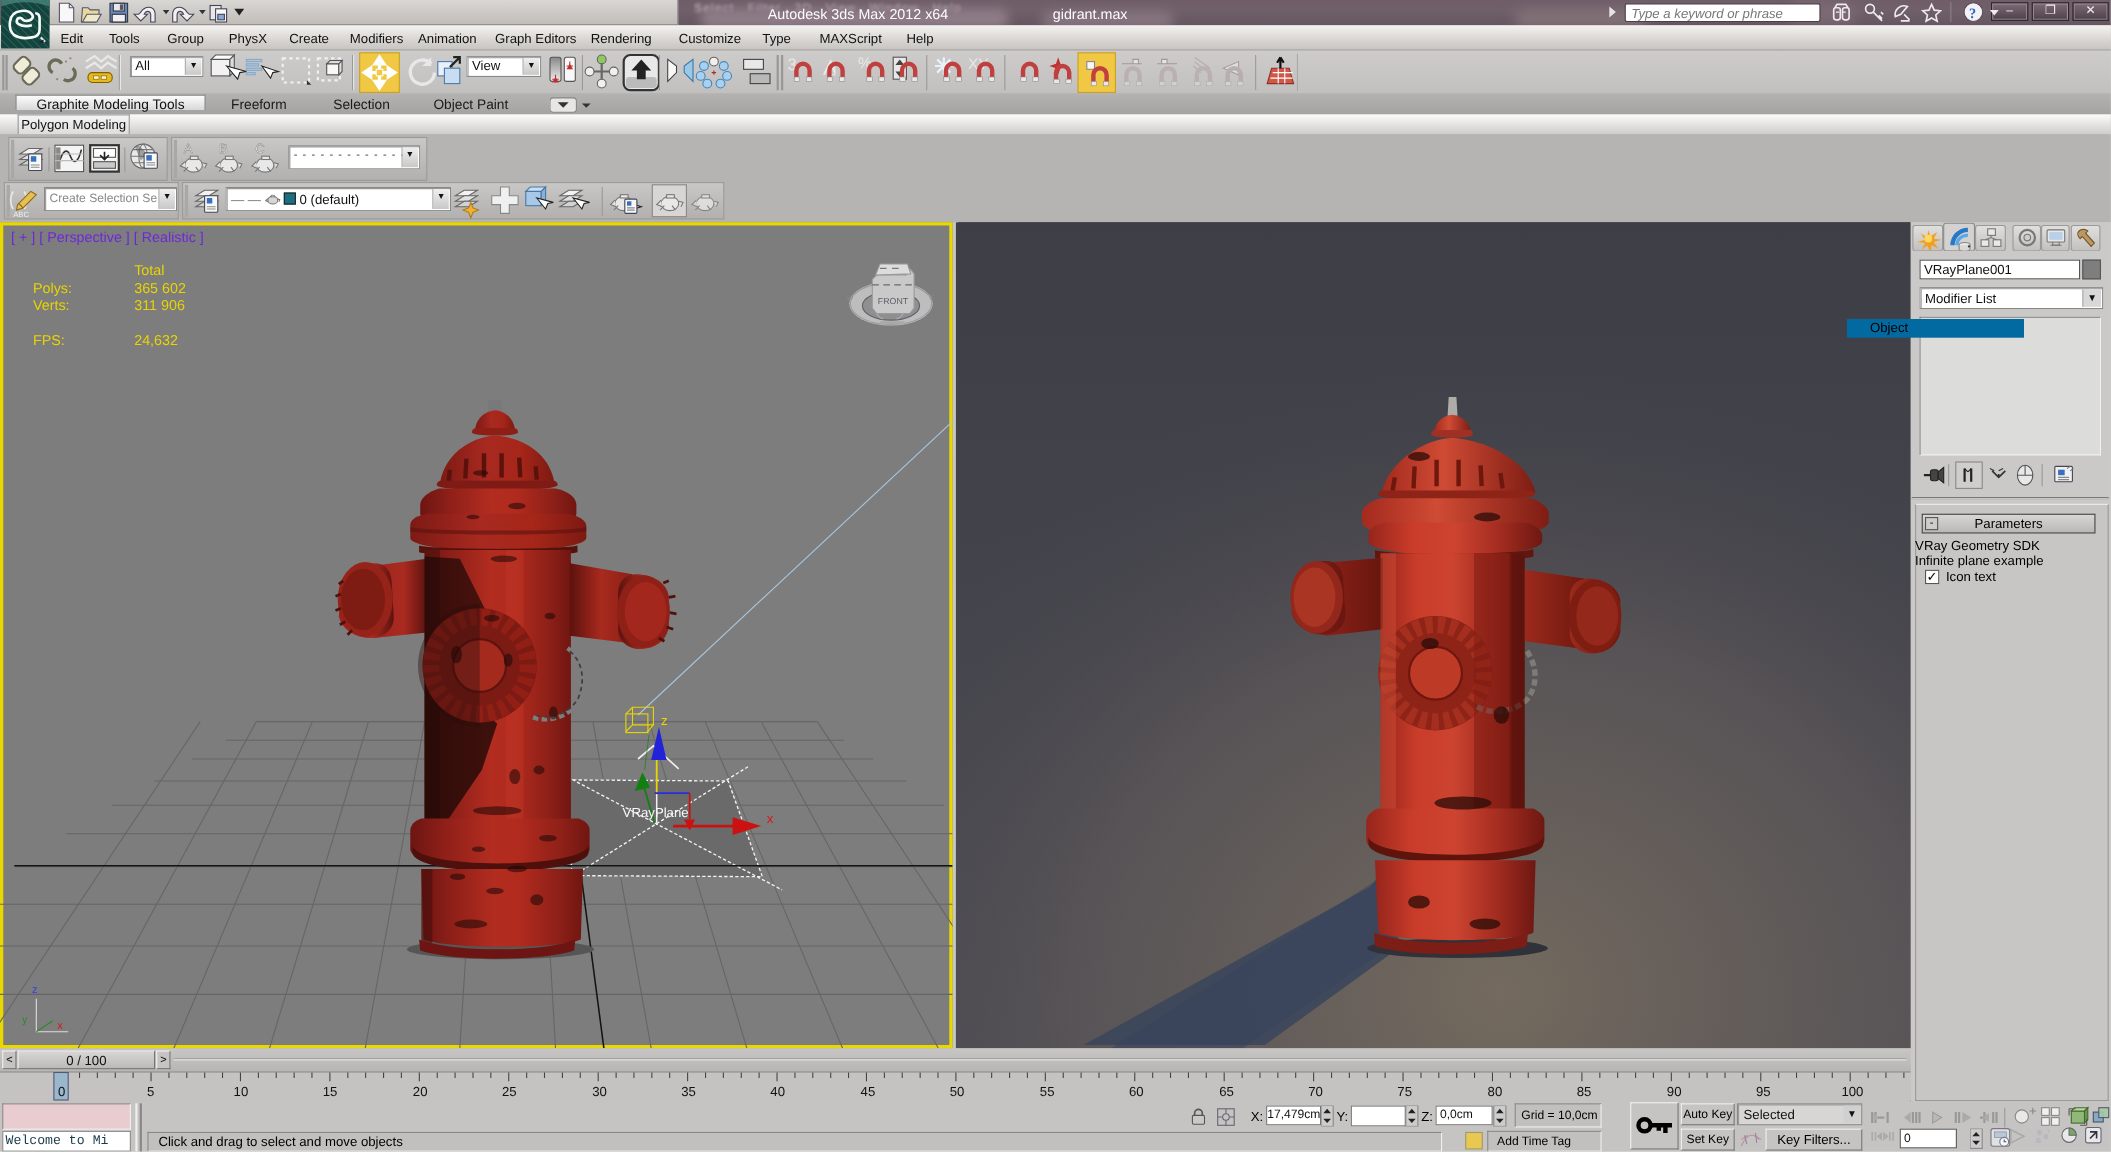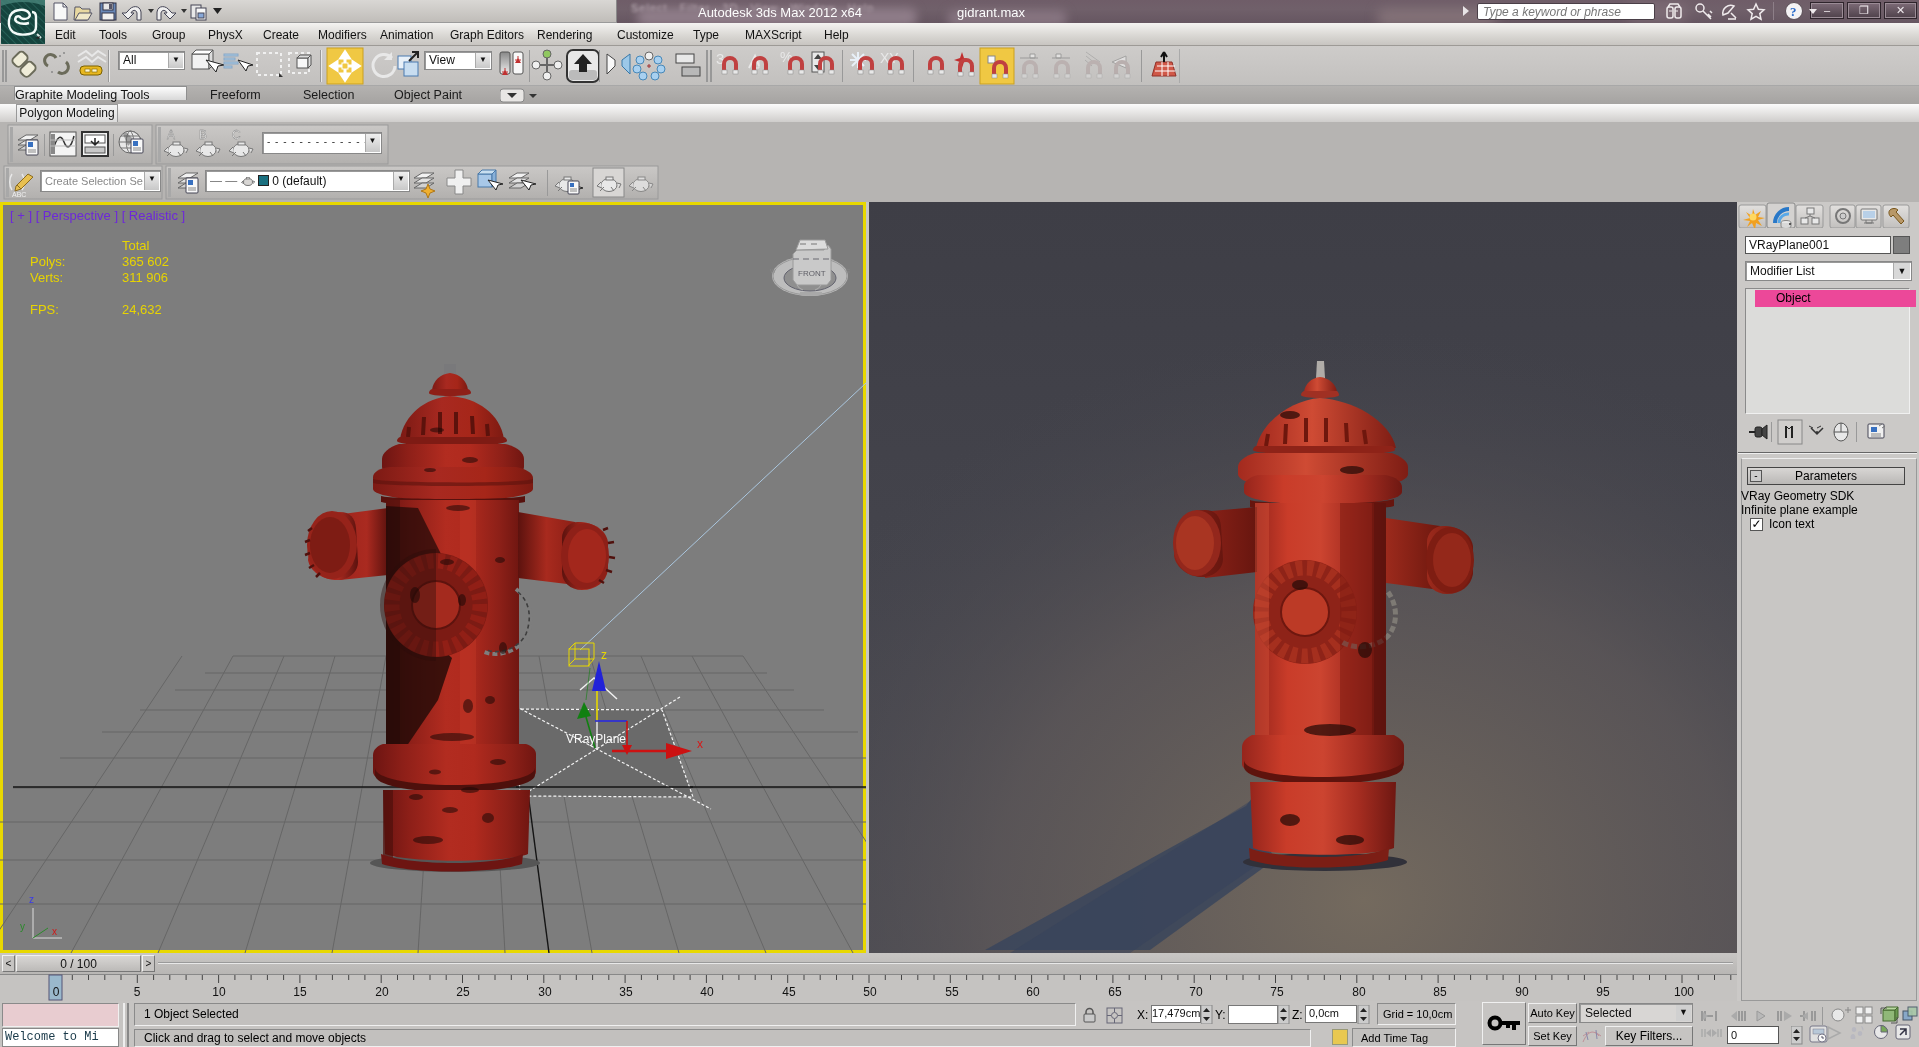--- a/index.html
+++ b/index.html
@@ -16,21 +16,21 @@
 #searchbox{left:1477px;top:3px;width:178px;height:17px;background:#fff;border:1px solid #4a3f47;border-radius:2px;color:#777;font-style:italic;font-size:12px;padding:1px 5px}
 
 #menubar{left:0;top:23px;width:1919px;height:23px;background:linear-gradient(180deg,#f4f3f1,#d8d6d2 60%,#c8c5c1);border-bottom:1px solid #9d9a96}
 .menuitem{position:absolute;top:28px;font-size:12px;color:#111}
 
 #toolbar{left:0;top:46px;width:1919px;height:40px;background:linear-gradient(180deg,#ceccca,#c2c0be);border-bottom:1px solid #a8a8a8}
 .combo{position:absolute;background:#fff;border:1px solid #888;box-shadow:inset 1px 1px 0 #999;font-size:12px;color:#111}
 .combo .arr{position:absolute;right:1px;top:1px;bottom:1px;width:15px;background:linear-gradient(180deg,#efefef,#c8c8c8);border-left:1px solid #aaa;text-align:center;font-size:8px;line-height:14px;color:#111}
 
 #ribbontabs{left:0;top:86px;width:1919px;height:18px;background:linear-gradient(180deg,#b4b2b0,#a5a3a1)}
-#ribbontab-active{left:14px;top:86px;width:173px;height:14px;background:linear-gradient(180deg,#fdfdfd,#d8d8d8);border:1px solid #8f8f8f;border-bottom:none;font-size:12.5px;color:#111;line-height:17px}
+#ribbontab-active{left:14px;top:86px;width:173px;height:14px;background:linear-gradient(180deg,#fdfdfd,#d8d8d8);border:1px solid #8f8f8f;border-bottom:none;font-size:12.5px;color:#111;text-align:center;line-height:17px}
 .rtab{position:absolute;top:88px;font-size:12.5px;color:#1a1a1a}
 #subtabrow{left:0;top:104px;width:1919px;height:18px;background:linear-gradient(180deg,#fbfbfb,#cfcdcb)}
 #subtab{left:16px;top:104px;width:102px;height:18px;background:linear-gradient(180deg,#f5f5f5,#dcdcdc);border:1px solid #999;border-bottom:none;font-size:12px;color:#111;text-align:center;line-height:17px}
 #ribbon{left:0;top:122px;width:1919px;height:80px;background:#b6b4b2}
 
 #vpL{left:0;top:202px;width:866px;height:751px;background:#7d7d7d;border:3px solid #e8d800}
 #vpR{left:869px;top:202px;width:868px;height:751px;background:#45454c;border-left:2px solid #cfd3d8}
 #vphead{left:10px;top:208px;color:#6d28d9;font-size:13px}
 .ystat{position:absolute;color:#e8d400;font-size:13px}
 
@@ -775,21 +775,21 @@
         <path d="M3 14 h10" stroke="#777"></path>
       </g>
     <g transform="translate(151,6)">
         <path d="M2 2 c2 -2 6 -2 8 0 l-2 2 8 9 -3 3 -8 -9 -2 2 c-2 -2 -3 -5 -1 -7" fill="#b89868" stroke="#77551a"></path>
       </g>
   </svg>
   <div class="field" style="left:1745px;top:236px;width:146px;height:18px;font-size:12px;padding-top:1px;border-color:#555">VRayPlane001</div>
   <div class="abs" style="left:1893px;top:236px;width:17px;height:18px;background:#7e7e7e;border:1px solid #555"></div>
   <div class="combo" style="left:1745px;top:261px;width:167px;height:20px;padding:2px 4px;font-size:12px">Modifier List<span class="arr" style="background:#d8d8d8;width:17px;font-size:9px;line-height:17px">▼</span></div>
   <div class="sunken" style="left:1745px;top:288px;width:165px;height:126px;background:#dcdcda"></div>
-  <div class="abs" style="left:1755px;top:290px;width:161px;height:17px;background:#ec4899;color:#000;font-size:12px;padding:1px 0 0 21px">Object</div>
+  <div class="abs" style="left:1679px;top:290px;width:161px;height:17px;background:#0369a1;color:#000;font-size:12px;padding:1px 0 0 21px">Object</div>
   <svg class="abs" style="left:1741px;top:418px" width="176" height="28">
     <rect x="37" y="2" width="24" height="24" fill="#d0cecc" stroke="#888"></rect>
     <g stroke="#222" fill="#444">
         <path d="M8 14 h14" stroke-width="2"></path>
         <rect x="14" y="9" width="7" height="10" rx="2"></rect>
         <path d="M21 11 l5 -4 v14 l-5 -4z"></path>
       </g>
     <rect x="30" y="4" width="1" height="20" fill="#999"></rect>
     <g stroke="#222" stroke-width="2" fill="none">
         <path d="M45 8 v12 m6 -12 v12"></path>
@@ -853,21 +853,20 @@
         <text x="1522" y="22">90</text>
         <text x="1603" y="22">95</text>
         <text x="1684" y="22">100</text>
     </g>
   </svg>
 
   <div class="abs" id="statusbar"></div>
   <div class="abs" style="left:2px;top:1003px;width:117px;height:24px;background:#e8ccd0;border:1px solid;border-color:#8a8a8a #f0f0f0 #f0f0f0 #8a8a8a"></div>
   <div class="abs" style="left:2px;top:1028px;width:117px;height:19px;background:#fff;border:1px solid #888;font-family:'Liberation Mono',monospace;font-size:12px;color:#1a3a4a;padding:1px 0 16px 2px;overflow:hidden">Welcome to Mi</div>
   <div class="abs" style="left:123px;top:1003px;width:6px;height:44px;border-left:2px solid #eee;border-right:2px solid #888"></div>
-  <div class="sunken" style="left:134px;top:1003px;width:942px;height:23px;font-size:12px;color:#000;padding:3px 0 0 9px">1 Object Selected</div>
   <div class="sunken" style="left:134px;top:1029px;width:1177px;height:18px;font-size:12px;color:#000;padding:1px 0 0 9px">Click and drag to select and move objects</div>
   <svg class="abs" style="left:1080px;top:1003px" width="250" height="44">
     <g transform="translate(3,5)">
         <rect x="1" y="6" width="11" height="8" rx="1" fill="#c9c9c9" stroke="#555"></rect>
         <path d="M3 6 v-2 a3.5 3.5 0 0 1 7 0 v2" fill="none" stroke="#555" stroke-width="1.5"></path>
       </g>
     <g transform="translate(27,5)">
         <rect x="0" y="0" width="15" height="15" fill="none" stroke="#667"></rect>
         <circle cx="7.5" cy="7.5" r="3" fill="none" stroke="#667"></circle>
         <path d="M7.5 0 v4 M7.5 11 v4 M0 7.5 h4 M11 7.5 h4" stroke="#667"></path>

